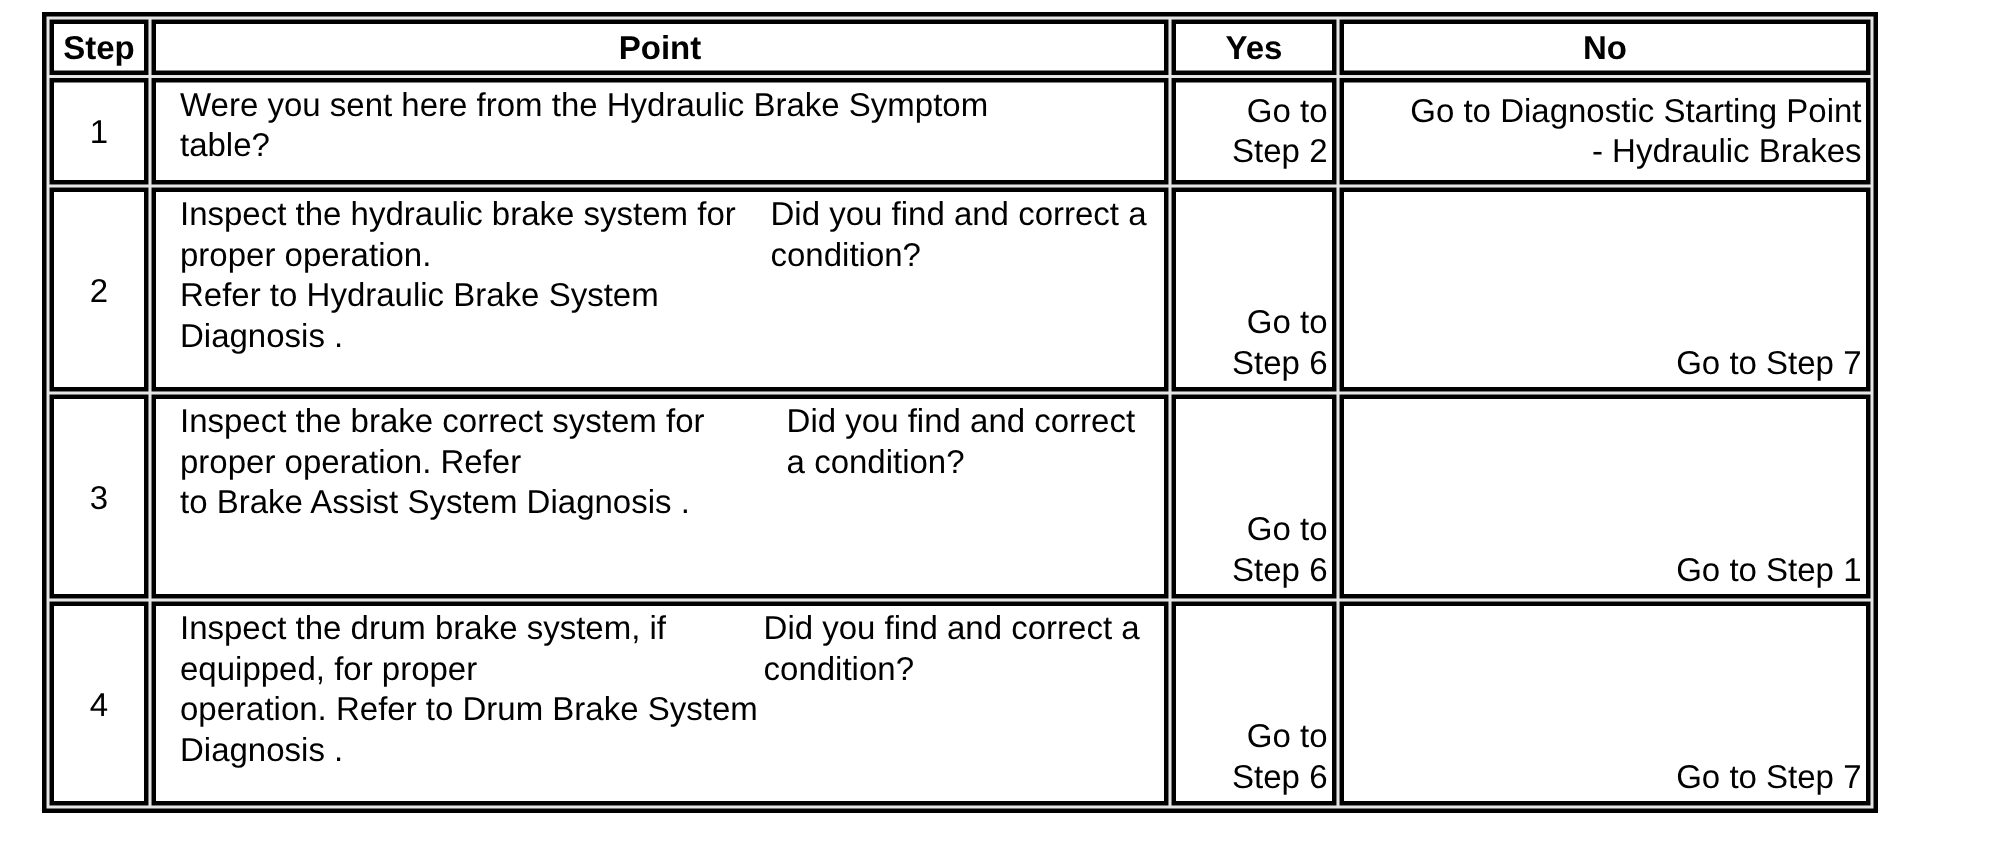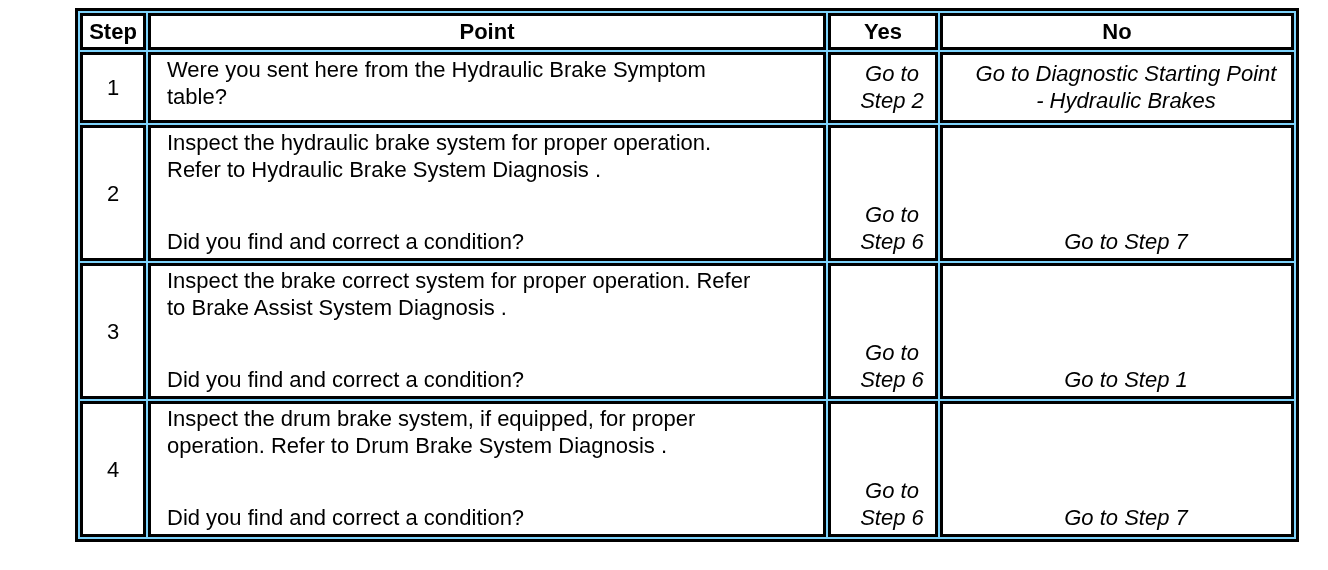--- a/index.html
+++ b/index.html
@@ -16,24 +16,23 @@
     font-family: "Liberation Sans", "DejaVu Sans", sans-serif;
     color: #000000;
   }
   table.diag {
     position: absolute;
     left: 28px;
     top: 8px;
     border-collapse: separate;
     border-spacing: 2px;
     border: 3px solid #000000;
-    background: #7dd3fc;
+    background: #e5e5e5;
     table-layout: fixed;
     width: 1218px;
-    margin-left: 47px;
   }
   table.diag th,
   table.diag td {
     border: 3px solid #000000;
     box-sizing: border-box;
     font-size: 22px;
     line-height: 27px;
     background: #ffffff;
     overflow: hidden;
   }
@@ -48,33 +47,31 @@
     text-align: center;
     vertical-align: middle;
     padding: 0 2px;
   }
   td.action {
     text-align: left;
     vertical-align: top;
     padding: 1px 4px 3px 16px;
   }
   td.yn {
-    text-align: center;
+    text-align: right;
     padding: 1px 3px 3px 21px;
-    font-style: italic;
   }
   td.mid { vertical-align: middle; }
   td.bot { vertical-align: bottom; }
   tr.r1 td { height: 71px; }
   tr.tall td { height: 136px; }
   .pre { white-space: pre-line; }
   .flexcol {
     display: flex;
-    flex-direction: column;
-    justify-content: space-between;
+    flex-direction: row;
     height: 126px;
   }
 </style>
 </head>
 <body>
 
 <div class="page">
   <table class="diag">
     <colgroup>
       <col style="width:66px">

